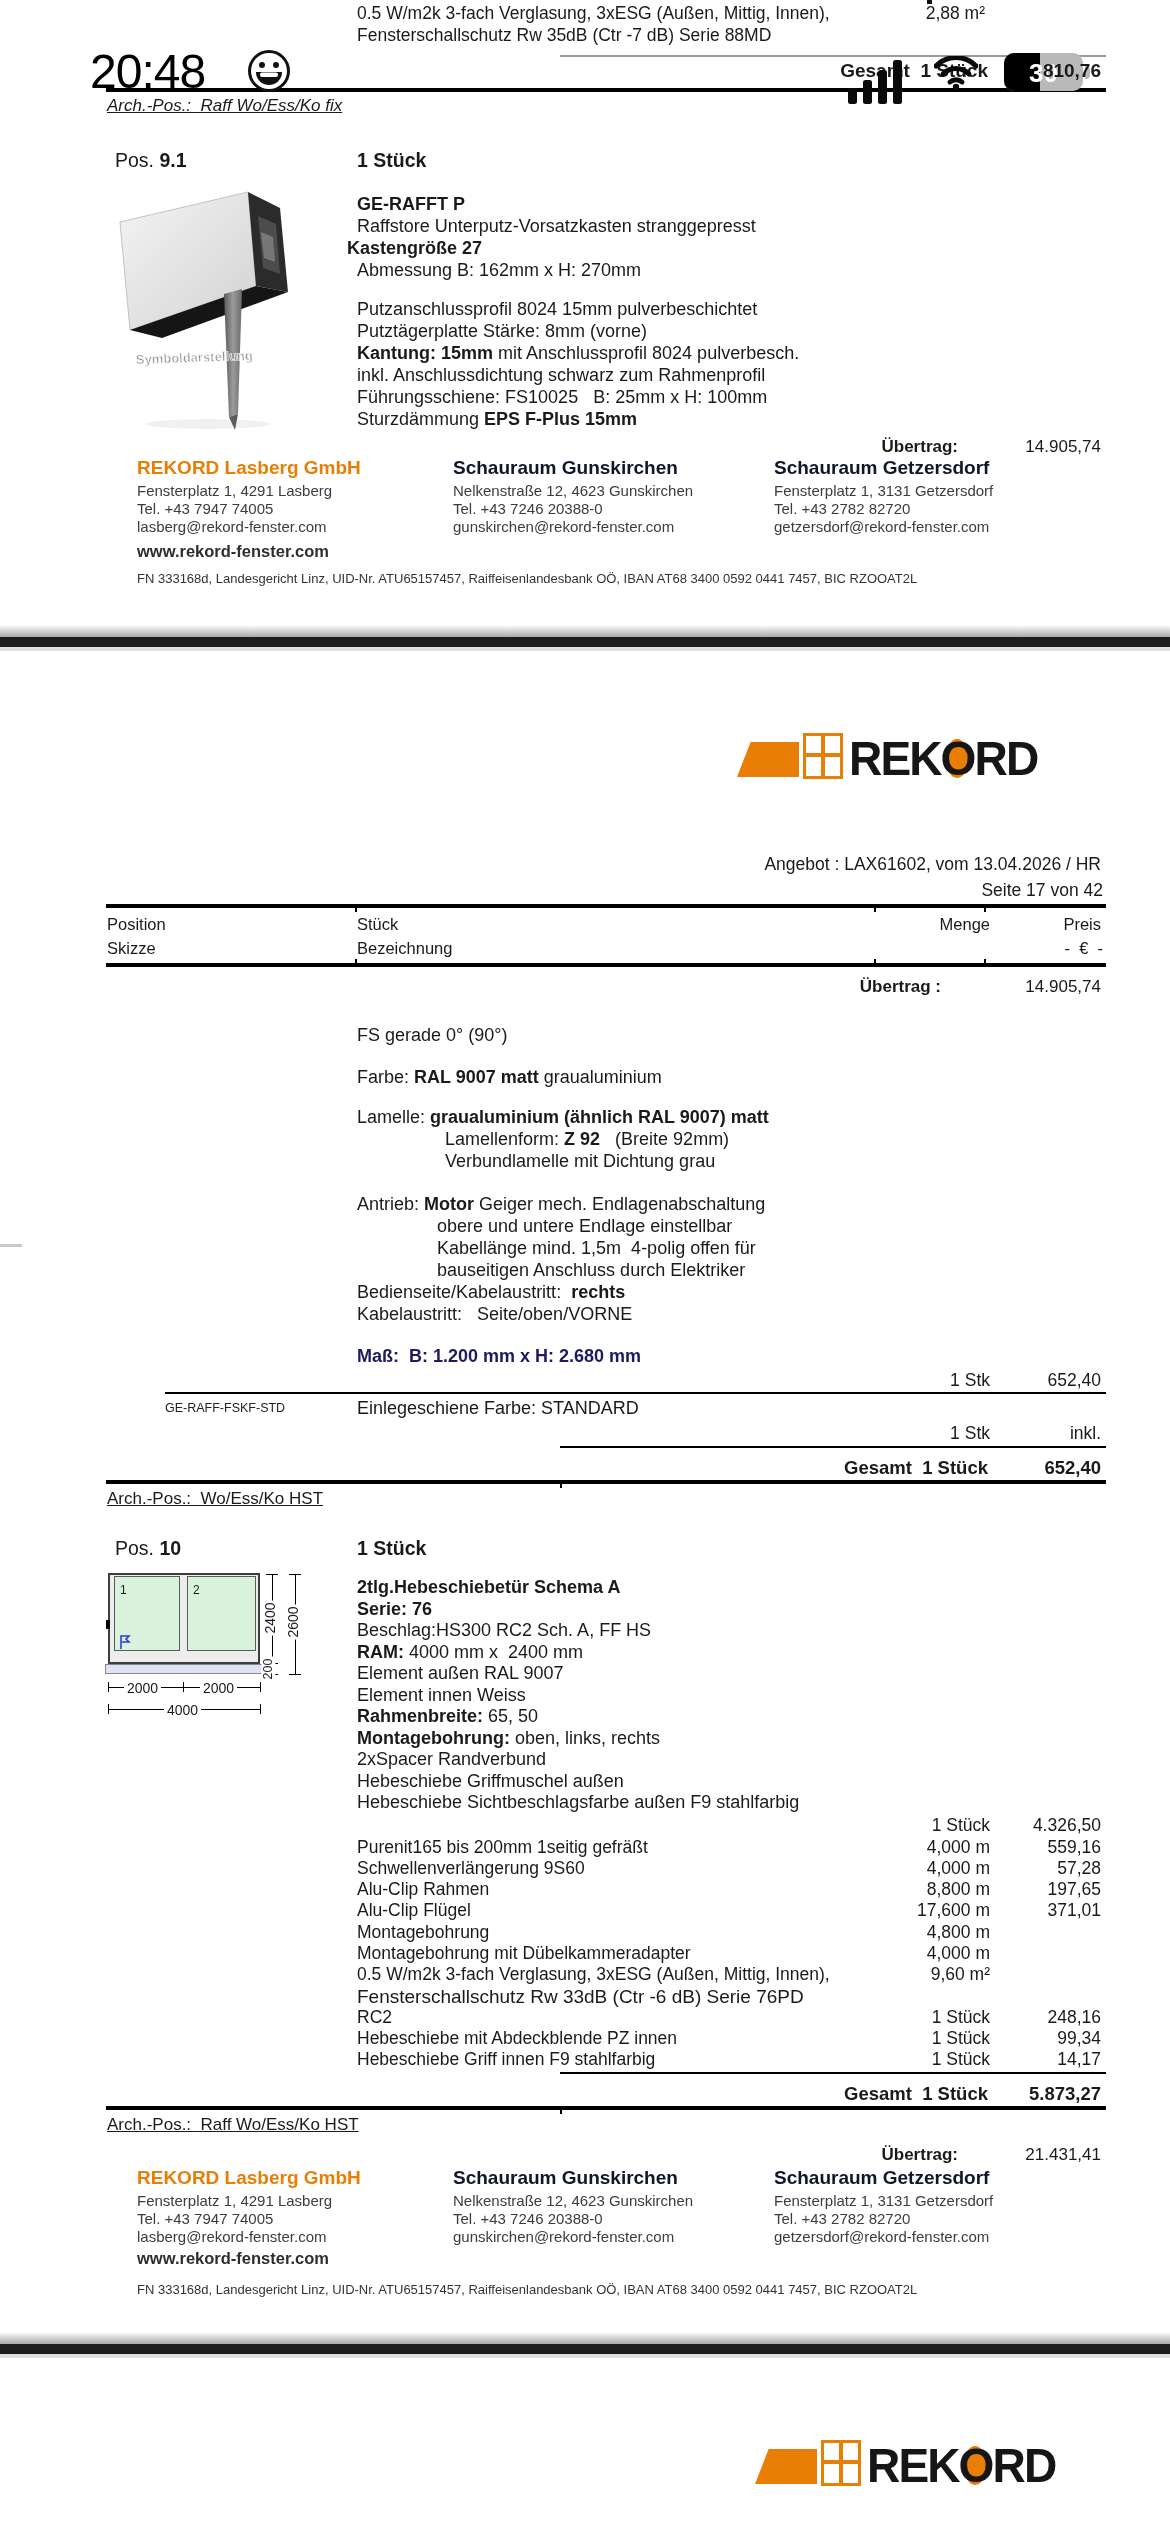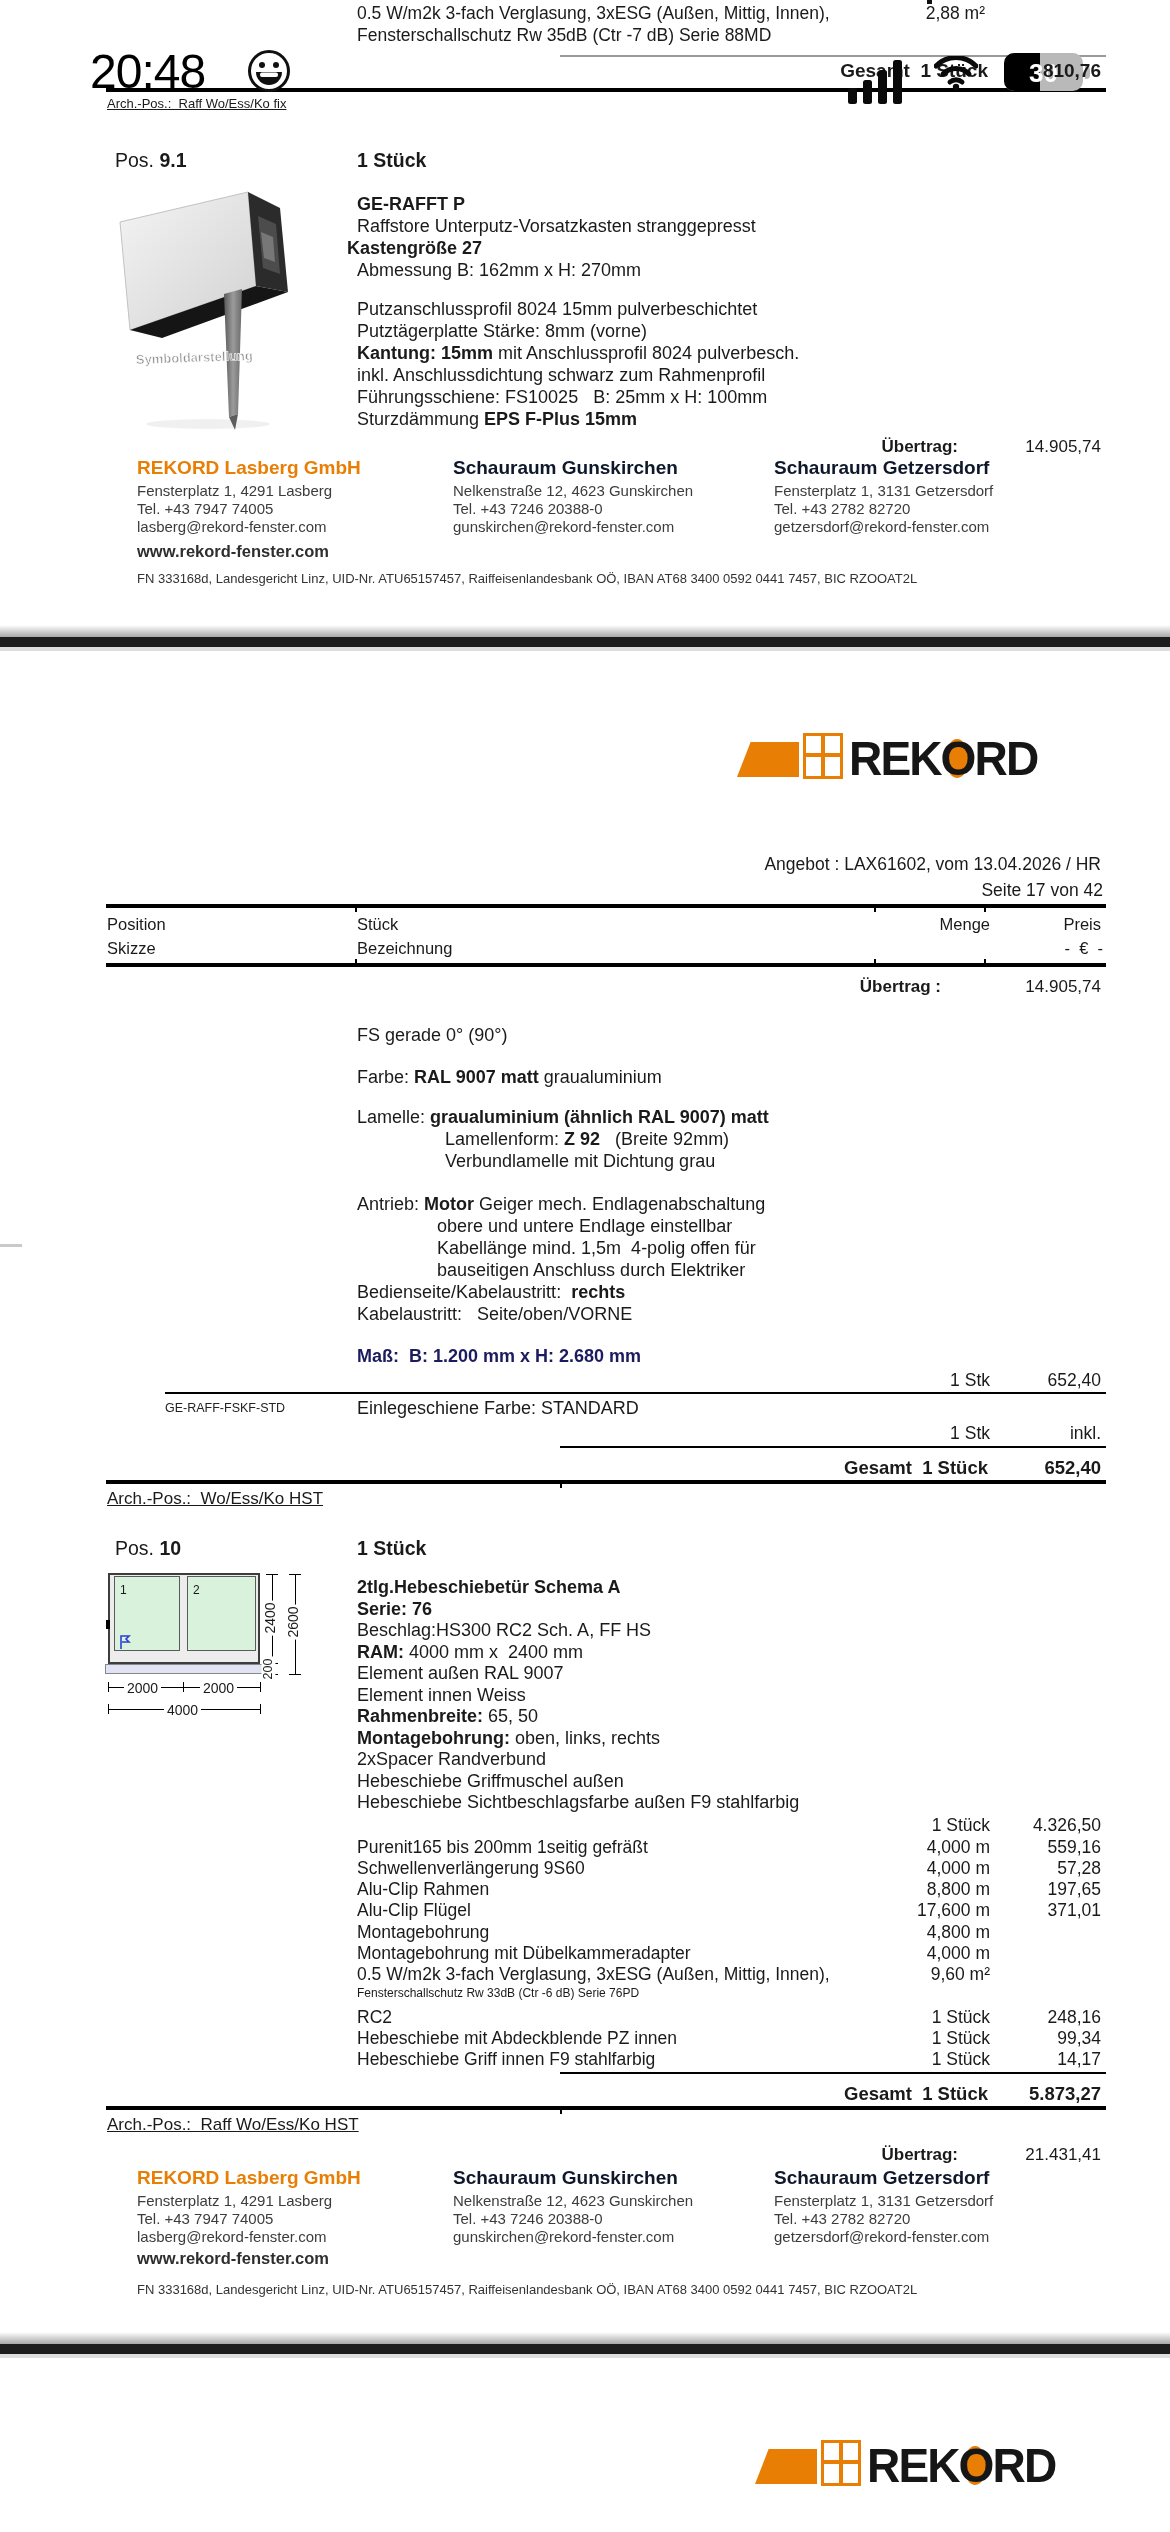--- a/index.html
+++ b/index.html
@@ -56,21 +56,21 @@
   <div class="t" style="left:357px;top:4px;font-size:17.5px;">0.5 W/m2k 3-fach Verglasung, 3xESG (Außen, Mittig, Innen),</div>
   <div class="t right" style="right:185px;top:4px;font-size:17.5px;">2,88 m²</div>
   <div class="t" style="left:357px;top:26px;font-size:17.5px;">Fensterschallschutz Rw 35dB (Ctr -7 dB) Serie 88MD</div>
   <div style="position:absolute;left:927px;top:0;width:5px;height:4px;background:#111;"></div>
 
   <div class="grayline" style="left:560px;top:55px;width:546px;height:2px;"></div>
   <div class="t b right" style="right:182px;top:61px;font-size:19px;">Gesamt  1 Stück</div>
   <div class="t b right" style="right:69px;top:61px;font-size:19px;z-index:12;">810,76</div>
   <div class="rule" style="left:106px;top:88px;width:1000px;height:4px;"></div>
 
-  <div class="t uline" style="left:107px;top:97px;font-size:13px;">Arch.-Pos.:  Raff Wo/Ess/Ko fix</div>
+  <div class="t uline" style="left:107px;top:97px;font-size:17px;font-style:italic;">Arch.-Pos.:  Raff Wo/Ess/Ko fix</div>
 
   <div class="t" style="left:115px;top:150px;font-size:19.5px;"><span class="seg"><span>Pos. </span><b>9.1</b></span></div>
   <div class="t b" style="left:357px;top:150px;font-size:19.5px;">1 Stück</div>
 
   <div style="position:absolute;left:108px;top:188px;width:182px;height:244px;">
     <svg width="182" height="244" viewBox="0 0 182 244">
       <defs>
         <linearGradient id="boxg" x1="0" y1="0" x2="1" y2="1">
           <stop offset="0" stop-color="#f4f4f4"></stop>
             <stop offset="1" stop-color="#d2d2d2"></stop>
@@ -250,21 +250,21 @@
   <div class="t right" style="right:69px;top:1880px;font-size:17.5px;">197,65</div>
   <div class="t" style="left:357px;top:1901px;font-size:17.5px;">Alu-Clip Flügel</div>
   <div class="t right" style="right:180px;top:1901px;font-size:17.5px;">17,600 m</div>
   <div class="t right" style="right:69px;top:1901px;font-size:17.5px;">371,01</div>
   <div class="t" style="left:357px;top:1923px;font-size:17.5px;">Montagebohrung</div>
   <div class="t right" style="right:180px;top:1923px;font-size:17.5px;">4,800 m</div>
   <div class="t" style="left:357px;top:1944px;font-size:17.5px;">Montagebohrung mit Dübelkammeradapter</div>
   <div class="t right" style="right:180px;top:1944px;font-size:17.5px;">4,000 m</div>
   <div class="t" style="left:357px;top:1965px;font-size:17.5px;">0.5 W/m2k 3-fach Verglasung, 3xESG (Außen, Mittig, Innen),</div>
   <div class="t right" style="right:180px;top:1965px;font-size:17.5px;">9,60 m²</div>
-  <div class="t" style="left:357px;top:1987px;font-size:12px;">Fensterschallschutz Rw 33dB (Ctr -6 dB) Serie 76PD</div>
+  <div class="t" style="left:357px;top:1987px;font-size:19px;">Fensterschallschutz Rw 33dB (Ctr -6 dB) Serie 76PD</div>
   <div class="t" style="left:357px;top:2008px;font-size:17.5px;">RC2</div>
   <div class="t right" style="right:180px;top:2008px;font-size:17.5px;">1 Stück</div>
   <div class="t right" style="right:69px;top:2008px;font-size:17.5px;">248,16</div>
   <div class="t" style="left:357px;top:2029px;font-size:17.5px;">Hebeschiebe mit Abdeckblende PZ innen</div>
   <div class="t right" style="right:180px;top:2029px;font-size:17.5px;">1 Stück</div>
   <div class="t right" style="right:69px;top:2029px;font-size:17.5px;">99,34</div>
   <div class="t" style="left:357px;top:2050px;font-size:17.5px;">Hebeschiebe Griff innen F9 stahlfarbig</div>
   <div class="t right" style="right:180px;top:2050px;font-size:17.5px;">1 Stück</div>
   <div class="t right" style="right:69px;top:2050px;font-size:17.5px;">14,17</div>
 

